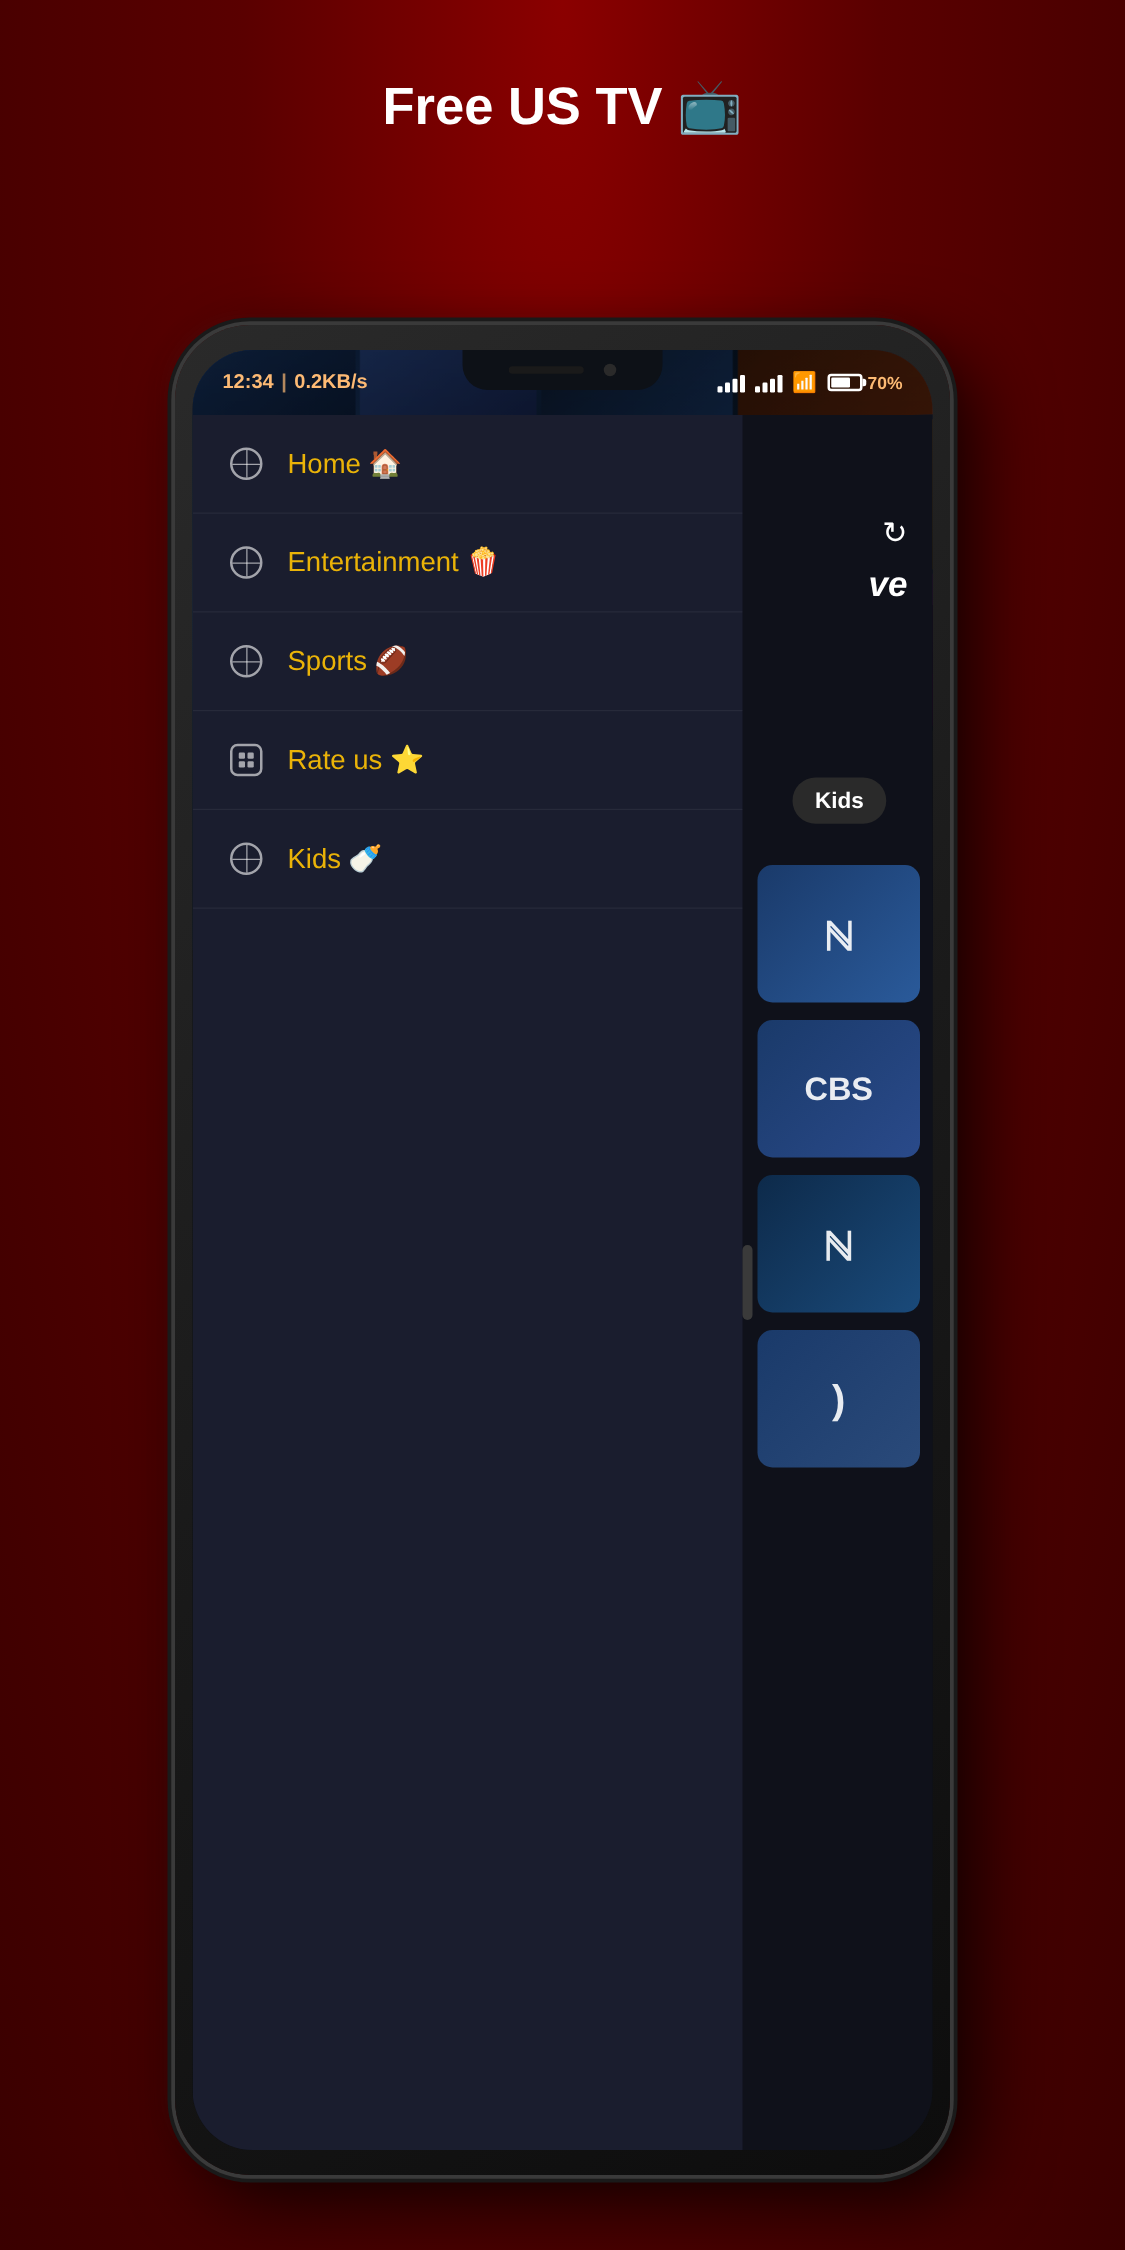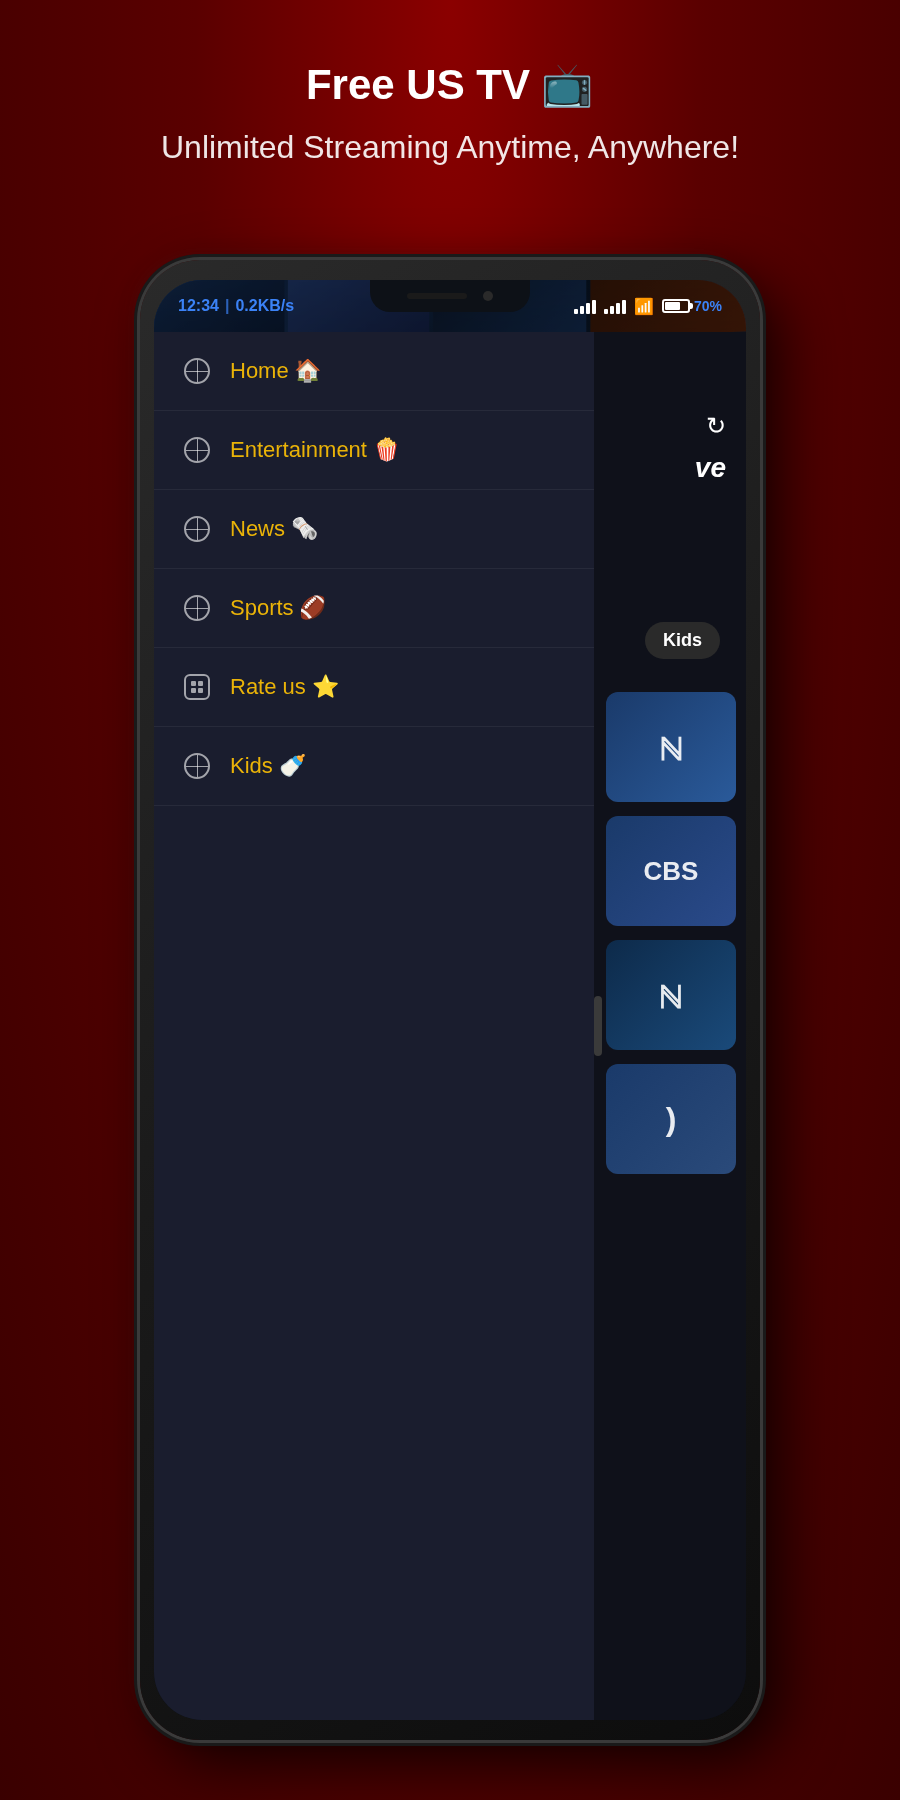--- a/index.html
+++ b/index.html
@@ -81,21 +81,21 @@
       top: 0;
       left: 0;
       right: 0;
       height: 52px;
       background: rgba(0,0,0,0.4);
       display: flex;
       align-items: center;
       justify-content: space-between;
       padding: 0 24px;
       z-index: 20;
-      color: #3b82f6;
+      color: #fdba74;
       font-size: 16px;
       font-weight: 600;
     }
 
     .status-left {
       display: flex;
       align-items: center;
       gap: 6px;
     }
 
@@ -281,21 +281,21 @@
       color: white;
       font-size: 28px;
       font-style: italic;
       font-weight: bold;
     }
 
     
     .kids-tab {
       position: absolute;
       top: 290px;
-      right: 26px;
+      right: 37px;
       background: #2a2a2a;
       border-radius: 20px;
       padding: 8px 18px;
       color: white;
       font-size: 18px;
       font-weight: bold;
     }
 
     
     .right-channels {
@@ -425,23 +425,20 @@
   </style>
 </head>
 <body>
 
 <div style="width:900px;height:1512px;position:relative;">
 
   <div class="header-section">
     <div class="header-title">
       <span>Free US TV 📺</span>
     </div>
-    <div class="header-subtitle">
-      <span>Unlimited Streaming Anytime, Anywhere!</span>
-    </div>
   </div>
 
   <div class="phone-container">
 
     <div class="phone-shell"></div>
 
     <div class="phone-screen">
 
       <div class="phone-notch">
         <div class="speaker-bar"></div>
@@ -546,24 +543,20 @@
             <div class="globe-icon"></div>
             <span class="menu-label">Home 🏠</span>
           </div>
 
 
           <div class="menu-item">
             <div class="globe-icon"></div>
             <span class="menu-label">Entertainment 🍿</span>
           </div>
 
-          <div class="menu-item">
-            <div class="globe-icon"></div>
-            <span class="menu-label">News 🗞️</span>
-          </div>
 
           <div class="menu-item">
             <div class="globe-icon"></div>
             <span class="menu-label">Sports 🏈</span>
           </div>
 
           <div class="menu-item">
             <div class="app-icon">
               <svg width="14" height="14" viewBox="0 0 14 14" fill="none">
                 <rect x="1" y="1" width="5" height="5" rx="1" fill="rgba(255,255,255,0.6)"></rect>

